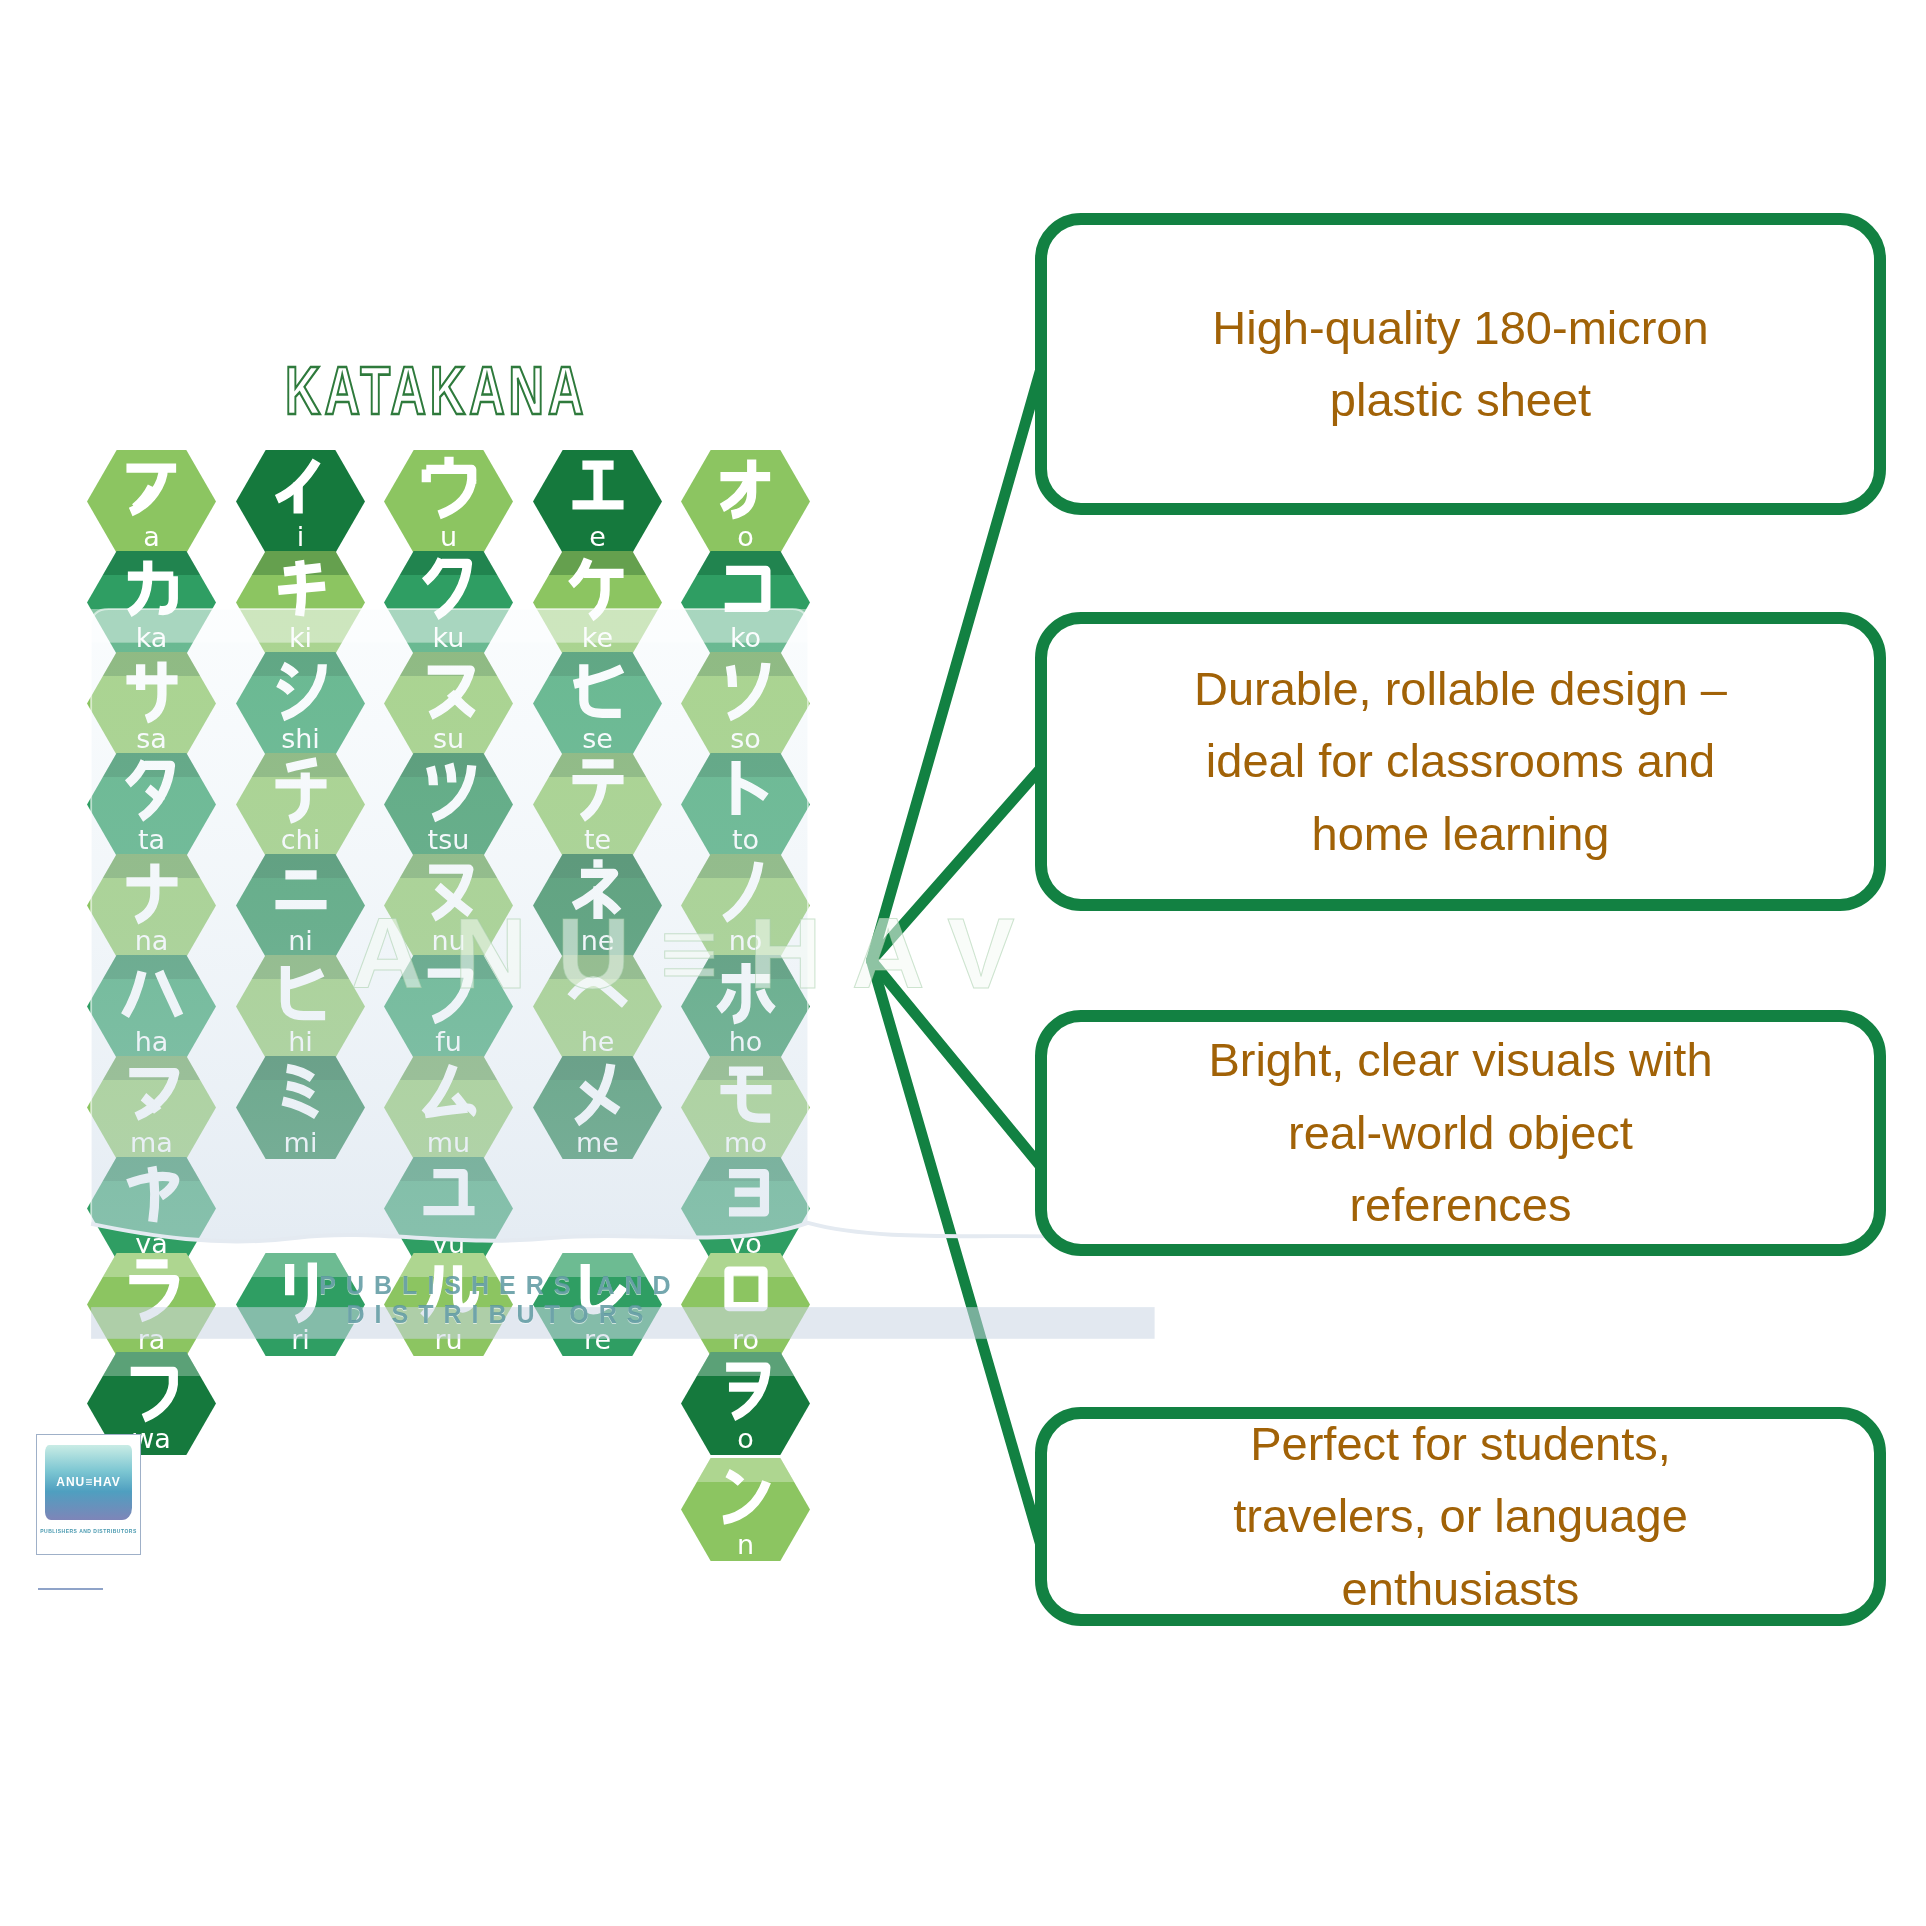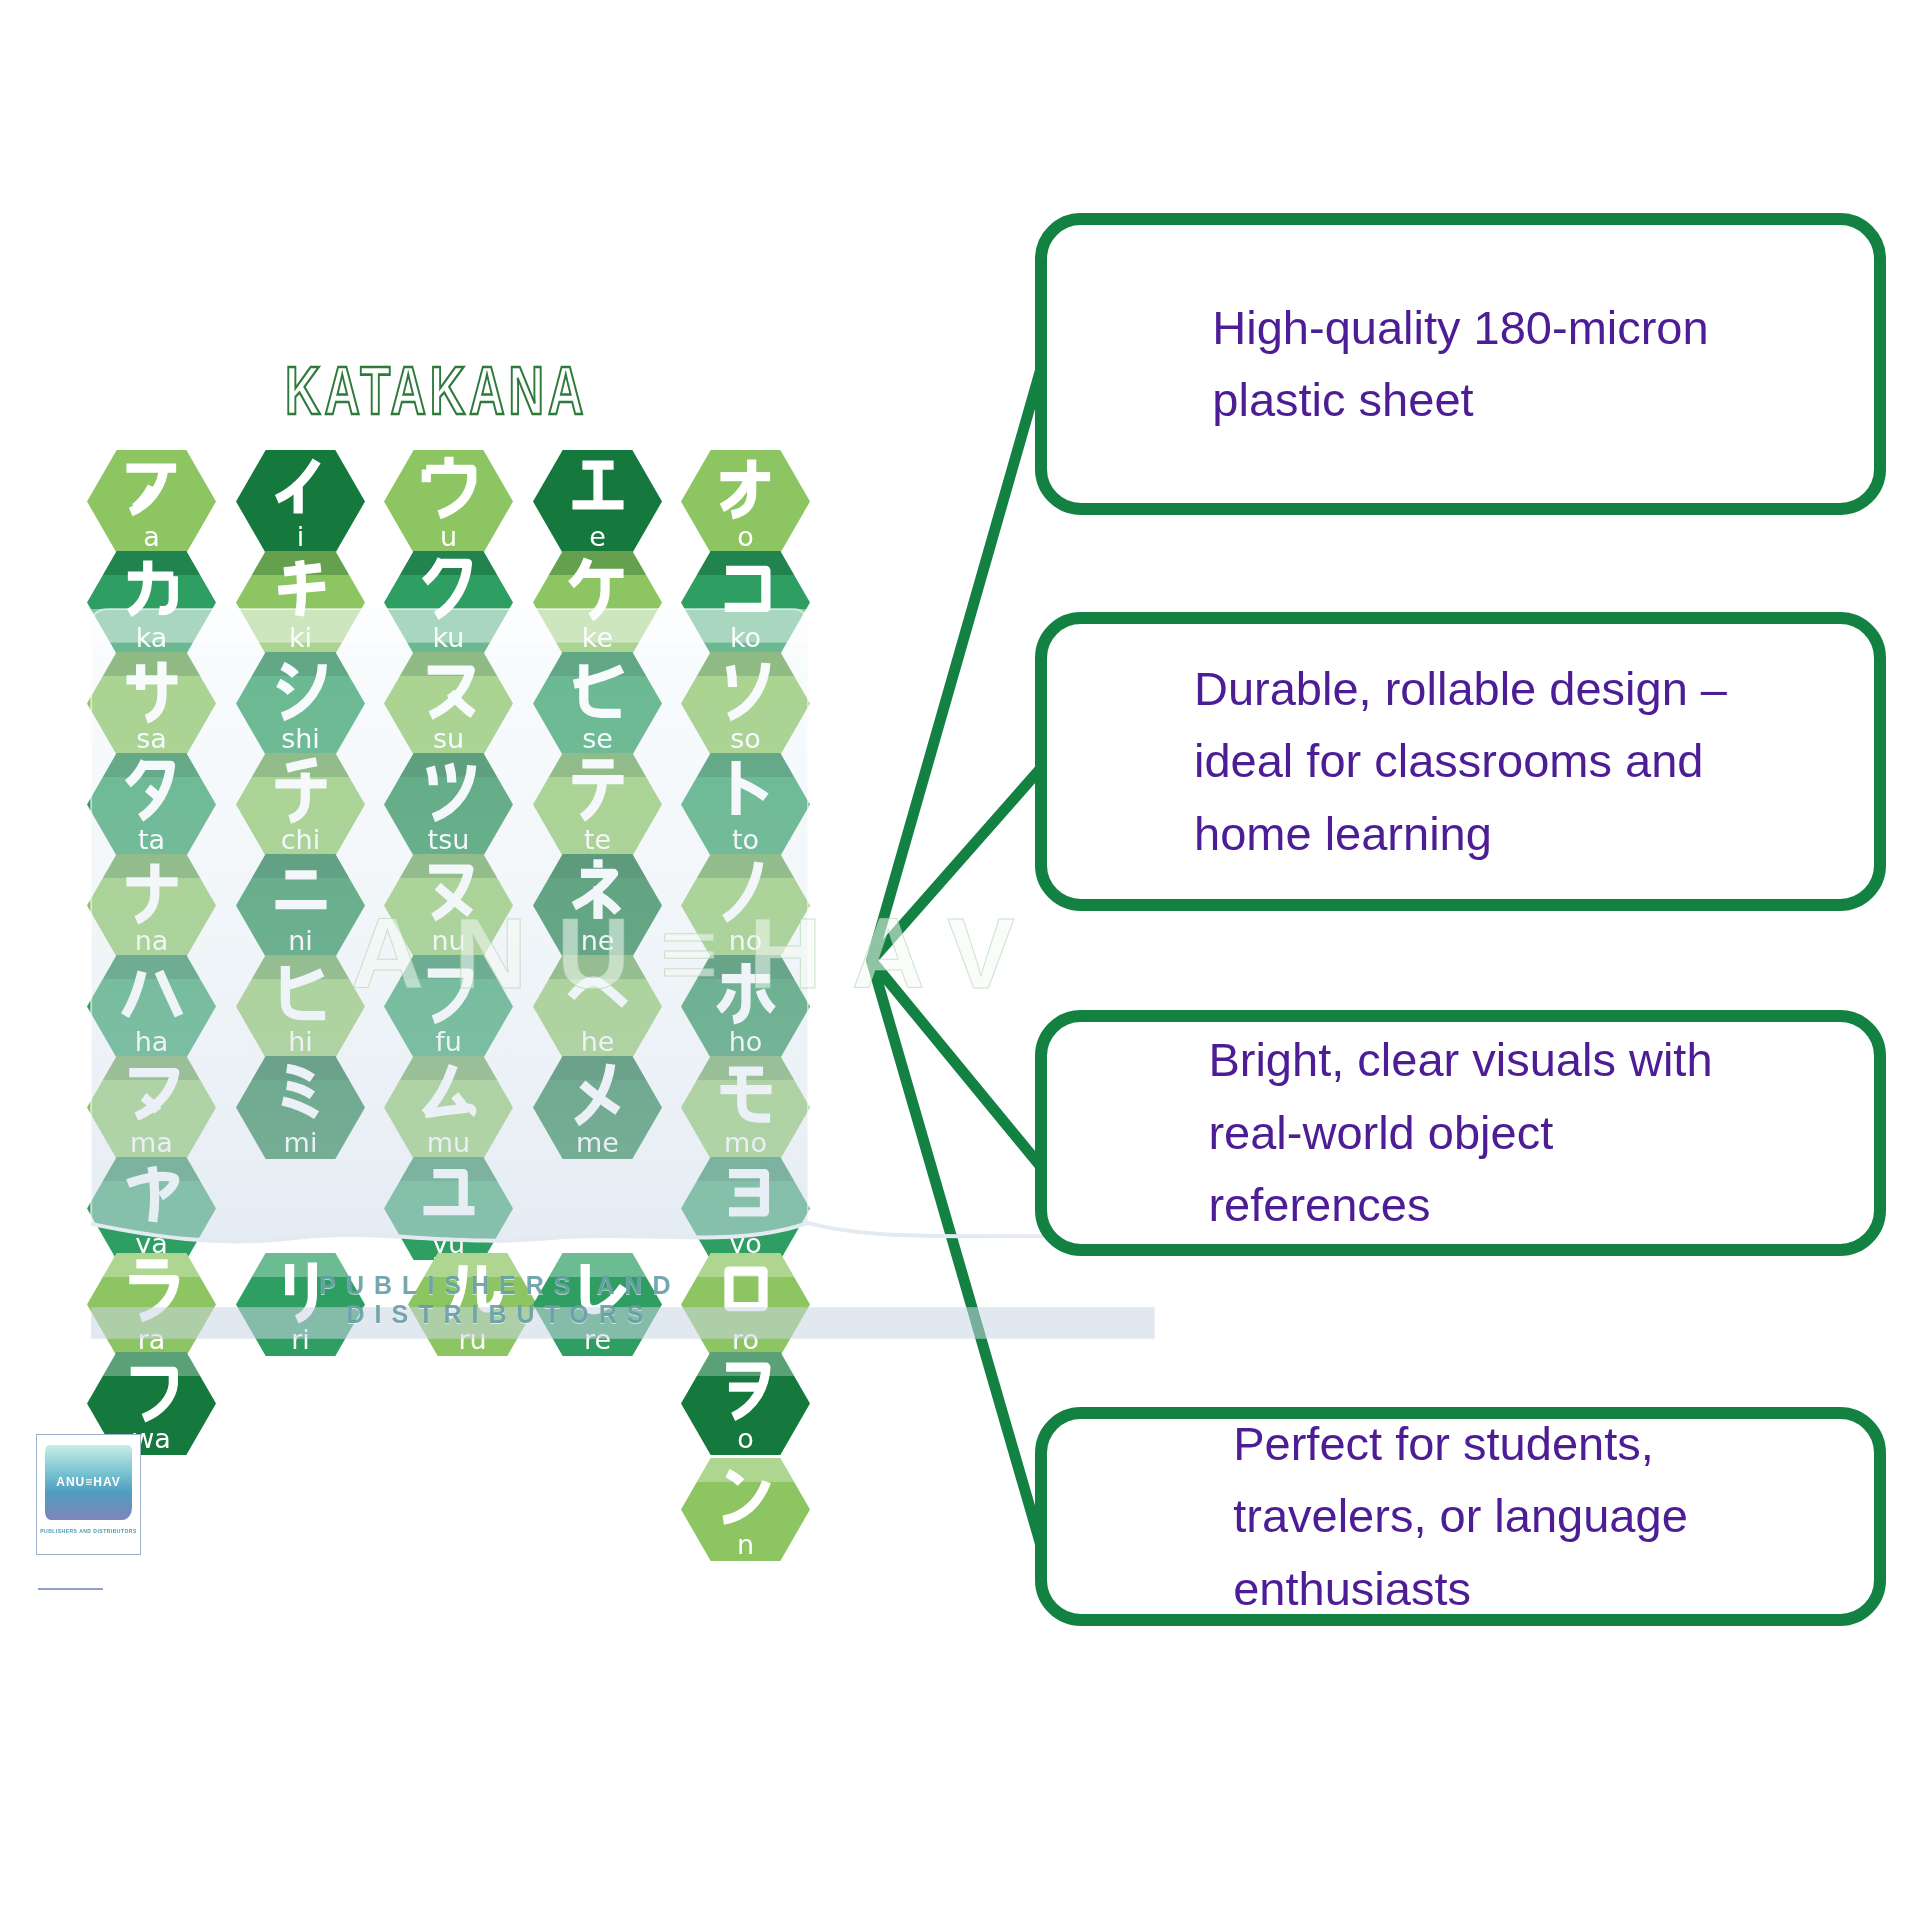--- a/index.html
+++ b/index.html
@@ -29,21 +29,21 @@
   #watermark-name{position:absolute;left:351px;top:896px;width:653px;z-index:4;
     font-size:101px;font-weight:700;letter-spacing:30px;text-align:center;white-space:nowrap;
     color:rgba(244,250,244,0.55);-webkit-text-stroke:1px rgba(165,205,170,0.55);}
   #watermark-tagline{position:absolute;left:213px;top:1271px;width:574px;z-index:4;
     font-size:25px;font-weight:700;letter-spacing:10px;text-align:center;
     color:rgba(92,152,160,0.85);text-shadow:0 1px 0 rgba(255,255,255,0.6);}
   
   .feature-box{position:absolute;left:1035px;width:851px;box-sizing:border-box;
     border:12px solid var(--green-line);border-radius:46px;background:#fff;z-index:5;
     display:flex;align-items:center;justify-content:center;padding:10px 40px;}
-  .feature-text{font-size:47px;line-height:1.54;color:#4c1d95;
+  .feature-text{font-size:47px;line-height:1.54;color:#a16207;text-align:center;
     white-space:pre-line;}
   #connector-svg{position:absolute;left:0;top:0;z-index:2;}
   
   #brand-logo{position:absolute;left:36px;top:1434px;width:105px;height:121px;z-index:6;
     background:#fff;border:1px solid #9fb0c8;box-sizing:border-box;}
   #logo-mark{position:absolute;left:8px;top:10px;width:87px;height:75px;
     background:linear-gradient(180deg,#c9ece5 0%,#7cc6d2 35%,#4f9fc0 62%,#7e85b8 100%);
     border-radius:4px 4px 10px 6px/8px 6px 12px 8px;}
   #logo-name{position:absolute;left:0;right:0;top:30px;text-align:center;color:#fff;
     font-size:12px;font-weight:700;letter-spacing:1px;}
@@ -392,21 +392,21 @@
         <div class="romaji">ra</div>
       </div>
       <div class="tile medium" style="left: 236px; top: 1253px;">
         <div class="band lightband"></div>
         <svg width="75" height="71" viewBox="0 0 100 100">
           <path d="M34,14 V58" fill="none" stroke="#ffffff" stroke-width="13" stroke-linecap="butt" stroke-linejoin="round"></path>
           <path d="M66,12 V58 C66,74 58,86 44,92" fill="none" stroke="#ffffff" stroke-width="13" stroke-linecap="butt" stroke-linejoin="round"></path>
         </svg>
         <div class="romaji">ri</div>
       </div>
-      <div class="tile light" style="left: 408px; top: 1253px;">
+      <div class="tile light" style="left: 384px; top: 1253px;">
         <div class="band lightband"></div>
         <svg width="75" height="71" viewBox="0 0 100 100">
           <path d="M36,16 C36,48 30,72 14,88" fill="none" stroke="#ffffff" stroke-width="13" stroke-linecap="butt" stroke-linejoin="round"></path>
           <path d="M62,16 V62 C62,78 70,80 80,70 C84,65 86,58 86,52" fill="none" stroke="#ffffff" stroke-width="13" stroke-linecap="butt" stroke-linejoin="round"></path>
         </svg>
         <div class="romaji">ru</div>
       </div>
       <div class="tile medium" style="left: 533px; top: 1253px;">
         <div class="band lightband"></div>
         <svg width="75" height="71" viewBox="0 0 100 100">

